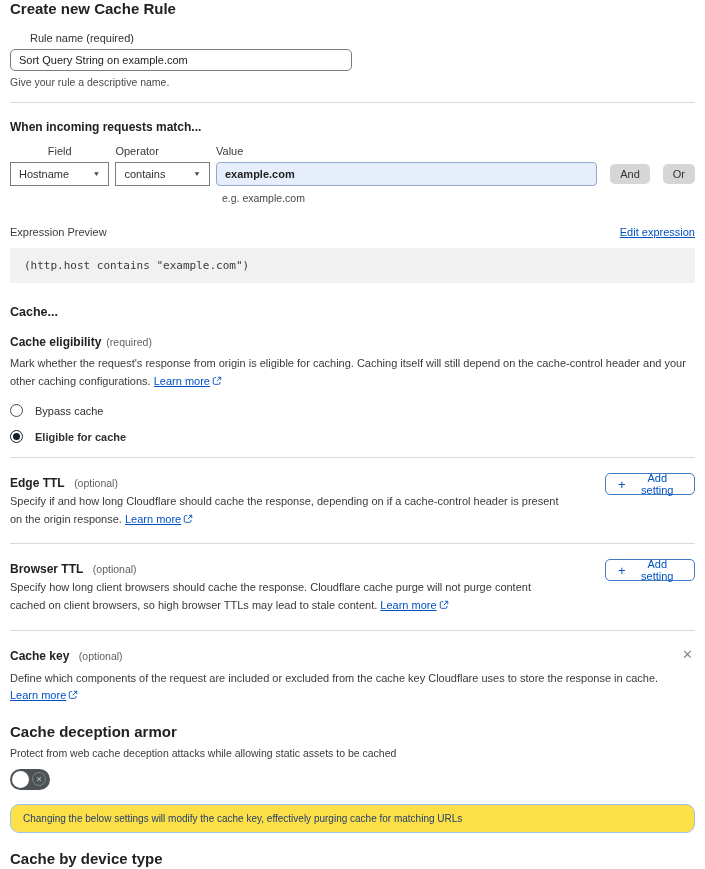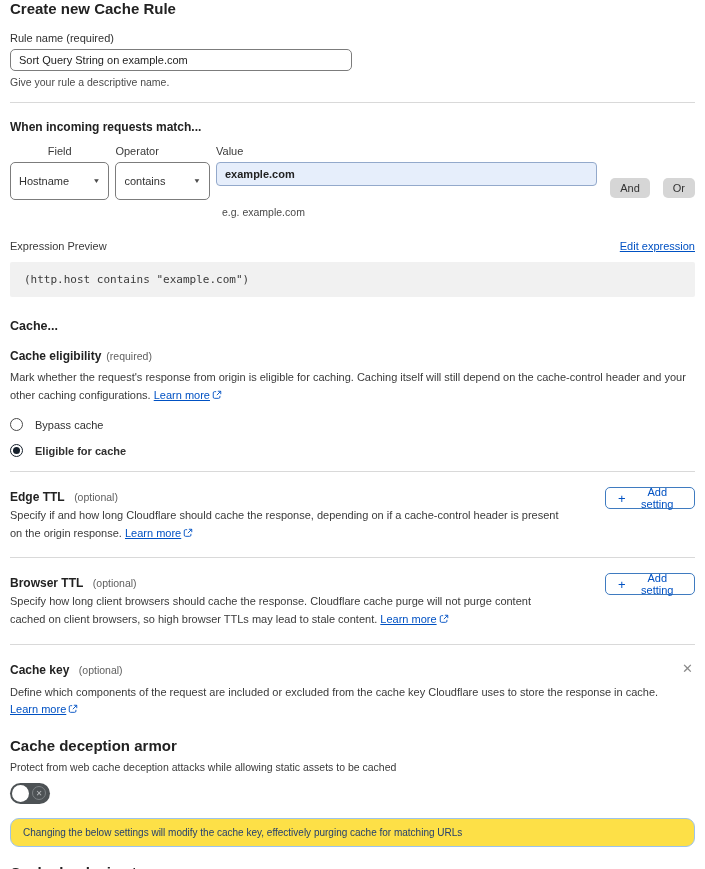--- a/index.html
+++ b/index.html
@@ -2,36 +2,36 @@
 <html><head>
 <meta charset="utf-8">
 <style>
   * { box-sizing: border-box; margin: 0; padding: 0; }
   html,body { width:705px; height:869px; background:#fff; overflow:hidden;
     font-family:"Liberation Sans", sans-serif; color:#313131; }
   .page { padding:0 10px; width:705px; }
 
   h1.page-title { font-size:15px; font-weight:bold; margin-top:0; color:#222; }
 
-  .field-label { font-size:11px; margin-top:15px; color:#313131; }
+  .field-label { font-size:11px; margin-top:15px; color:#313131;margin-left:20px; }
   .text-input { display:block; margin-top:5px; width:342px; height:22px;
     border:1px solid #7c7c7c; border-radius:5px; padding:0 8px; font-size:11px;
     font-family:"Liberation Sans", sans-serif; color:#222; background:#fff; }
   .help-text { font-size:10.5px; margin-top:5px; color:#494949; }
 
   hr.divider { border:none; border-top:1px solid #d9d9d9; margin-top:14px; }
 
   h2.section-heading { font-size:12px; font-weight:bold; margin-top:17px; color:#222; }
 
   .match-grid { display:flex; margin-top:11px; }
   .col-field { width:102px; margin-right:6px;text-align:center; }
   .col-operator { width:97px; margin-right:6px; }
   .col-value { width:391px; }
   .col-label { font-size:11px; color:#3a3a3a; }
-  .select { margin-top:5px; height:38px; border:1px solid #7c7c7c; border-radius:5px;
+  .select { margin-top:5px; height:24px; border:1px solid #7c7c7c; border-radius:0;
     background:#fff; display:flex; align-items:center; justify-content:space-between;
     padding:0 8px; font-size:11px; cursor:pointer; }
   .chev { font-size:8px; color:#4c4c4c; transform:scaleY(0.8); }
   .value-input { margin-top:5px; width:100%; height:24px; border:1px solid #93a9cb;
     border-radius:4px; background:#e6eefb; padding:0 8px; font-size:11px; font-weight:bold;
     font-family:"Liberation Sans", sans-serif; color:#222; }
   .andor { display:flex; align-items:flex-end; padding-bottom:2px; }
   .btn-gray { margin-left:13px; height:20px; padding:0 10px; background:#d6d6d6;
     border:none; border-radius:5px; font-size:11px; color:#333;
     font-family:"Liberation Sans", sans-serif; cursor:pointer; }

